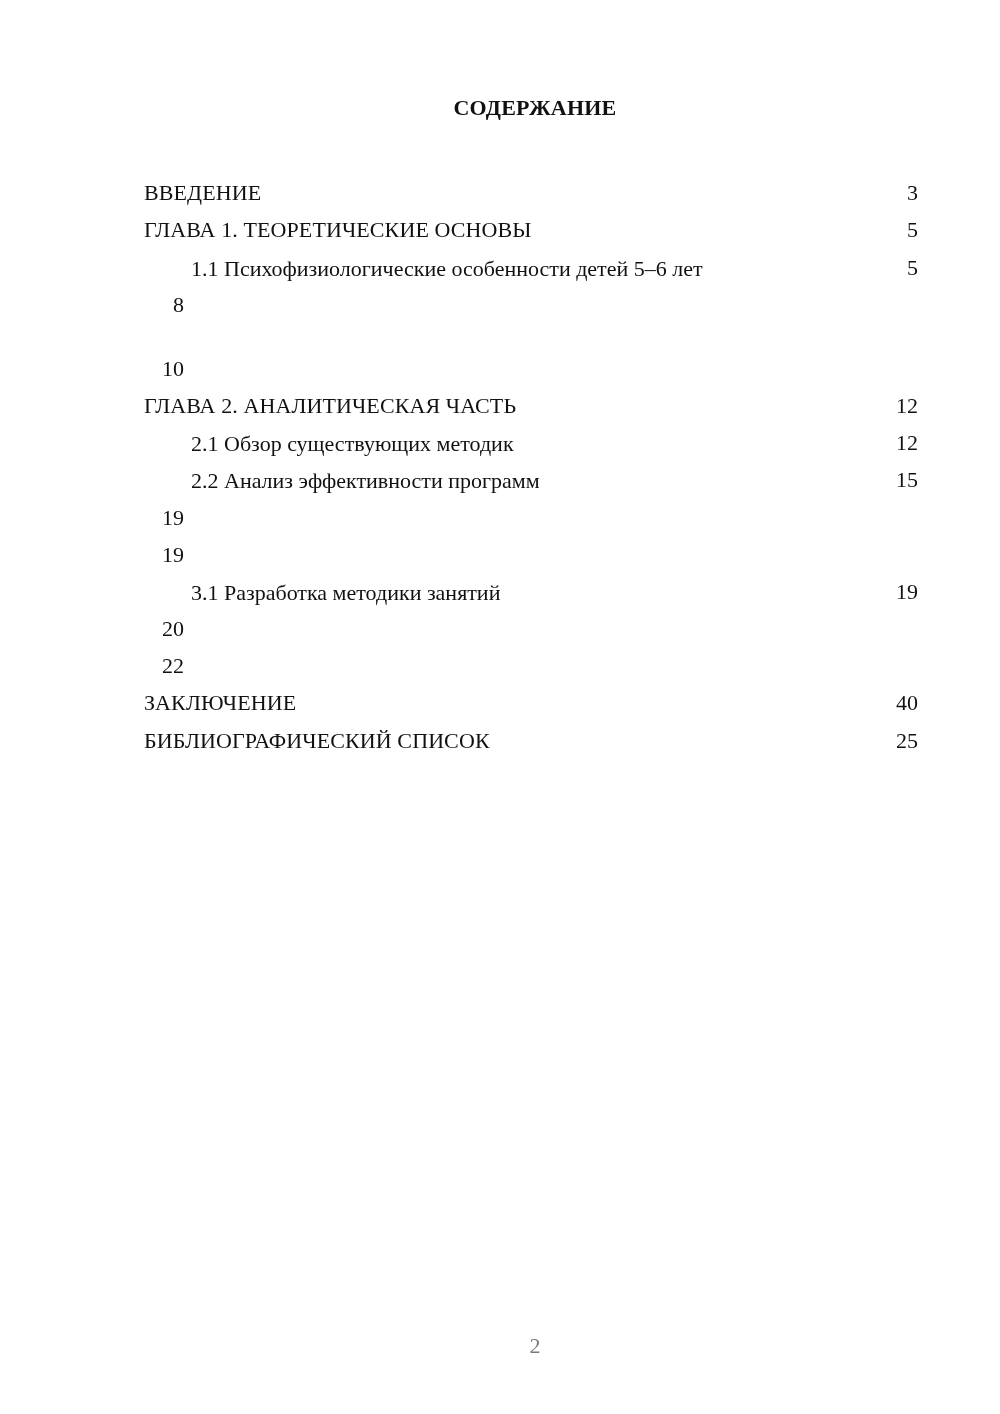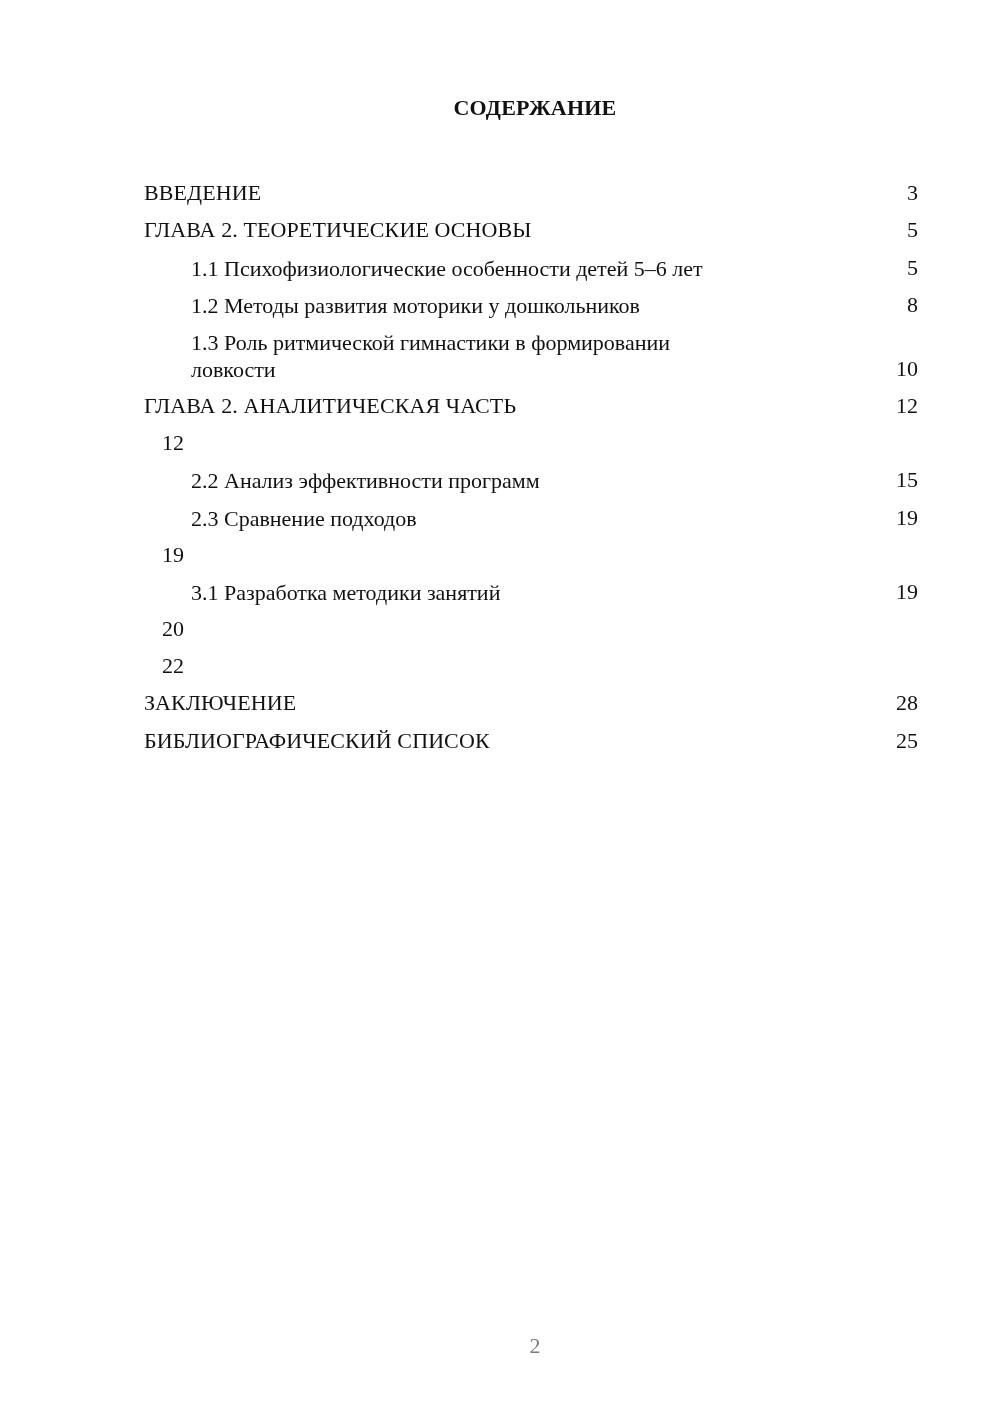--- a/index.html
+++ b/index.html
@@ -22,66 +22,64 @@
 <body>
 
 <div class="title">СОДЕРЖАНИЕ</div>
 
 <div class="toc">
   <div class="row main">
     <span class="label">ВВЕДЕНИЕ</span>
     <span class="page">3</span>
   </div>
   <div class="row main">
-    <span class="label">ГЛАВА 2. ТЕОРЕТИЧЕСКИЕ ОСНОВЫ</span>
+    <span class="label">ГЛАВА 1. ТЕОРЕТИЧЕСКИЕ ОСНОВЫ</span>
     <span class="page">5</span>
   </div>
   <div class="row sub">
     <span class="label">1.1 Психофизиологические особенности детей 5–6 лет</span>
     <span class="page">5</span>
   </div>
   <div class="row sub">
-    <span class="label">1.2 Методы развития моторики у дошкольников</span>
     <span class="page">8</span>
   </div>
   <div class="row sub multi">
-    <span class="label">1.3 Роль ритмической гимнастики в формировании ловкости</span>
     <span class="page">10</span>
   </div>
   <div class="row main">
     <span class="label">ГЛАВА 2. АНАЛИТИЧЕСКАЯ ЧАСТЬ</span>
     <span class="page">12</span>
   </div>
   <div class="row sub">
+    <span class="label">2.1 Обзор существующих методик</span>
     <span class="page">12</span>
   </div>
   <div class="row sub">
     <span class="label">2.2 Анализ эффективности программ</span>
     <span class="page">15</span>
   </div>
   <div class="row sub">
-    <span class="label">2.3 Сравнение подходов</span>
     <span class="page">19</span>
   </div>
   <div class="row main">
     <span class="page">19</span>
   </div>
   <div class="row sub">
     <span class="label">3.1 Разработка методики занятий</span>
     <span class="page">19</span>
   </div>
   <div class="row sub">
     <span class="page">20</span>
   </div>
   <div class="row sub">
     <span class="page">22</span>
   </div>
   <div class="row main">
     <span class="label">ЗАКЛЮЧЕНИЕ</span>
-    <span class="page">28</span>
+    <span class="page">40</span>
   </div>
   <div class="row main">
     <span class="label">БИБЛИОГРАФИЧЕСКИЙ СПИСОК</span>
     <span class="page">25</span>
   </div>
 </div>
 
 <div class="pagenum">2</div>
 
 </body></html>

